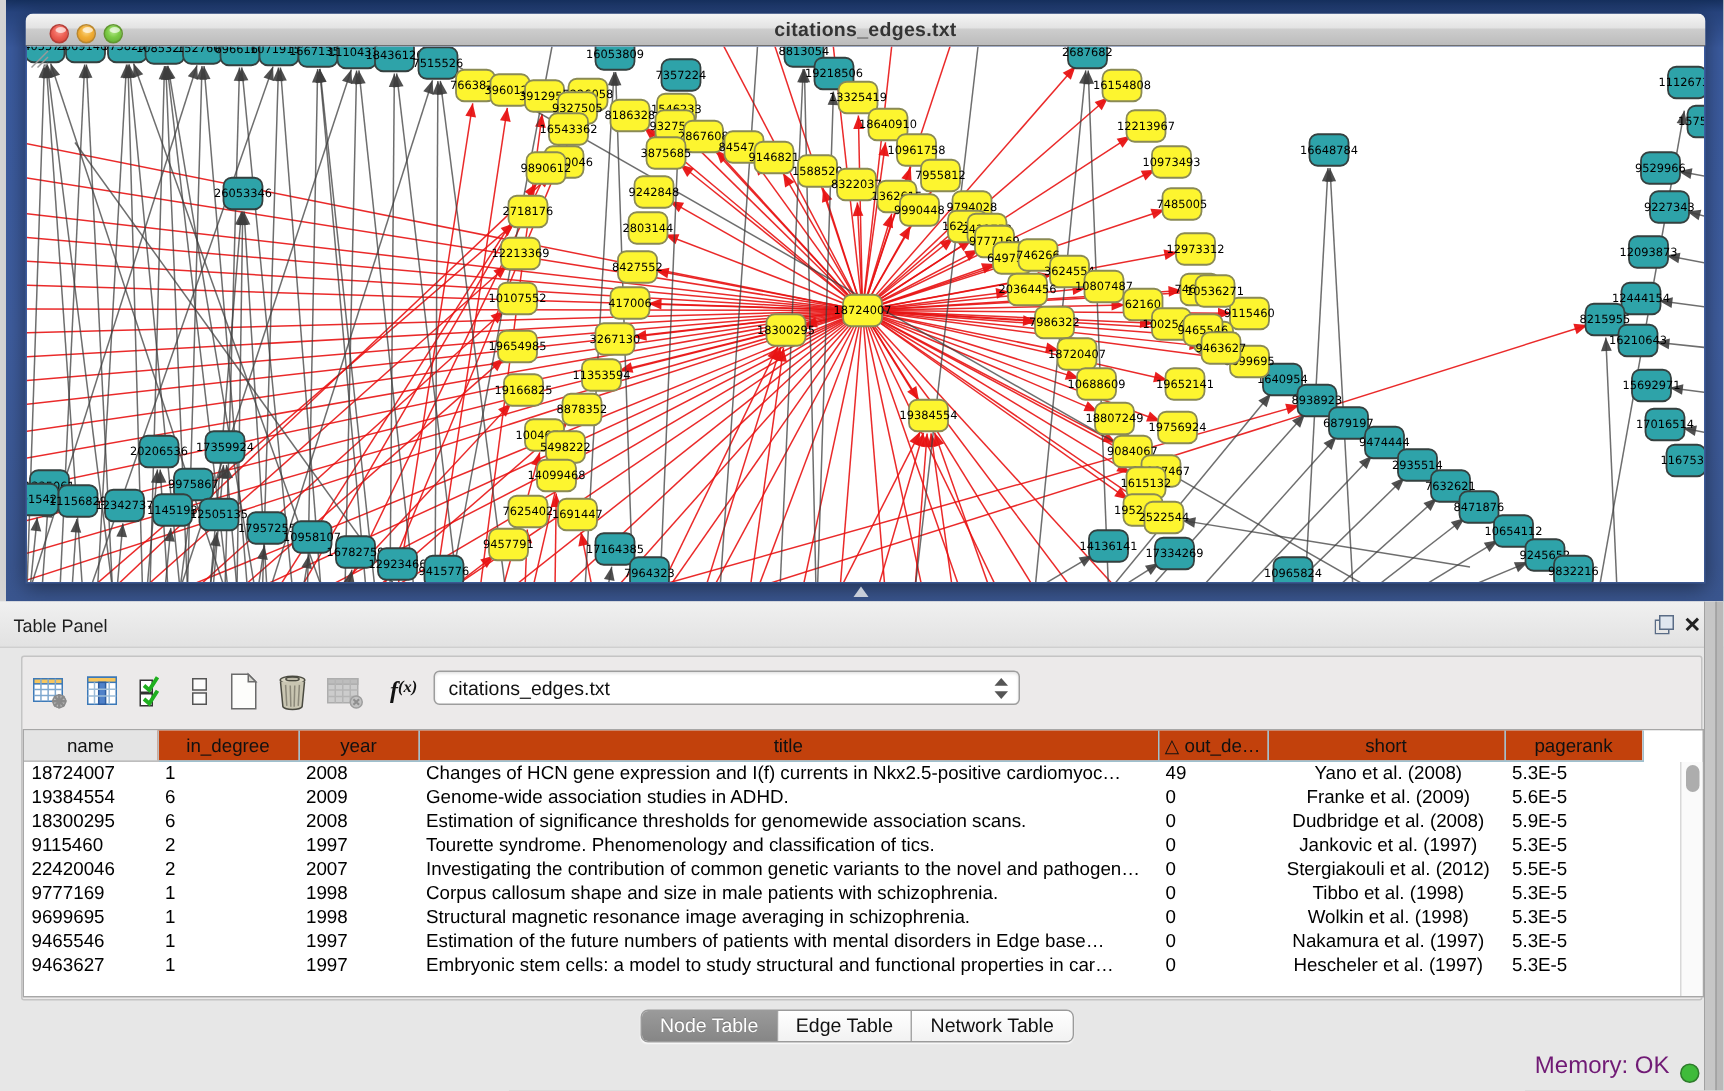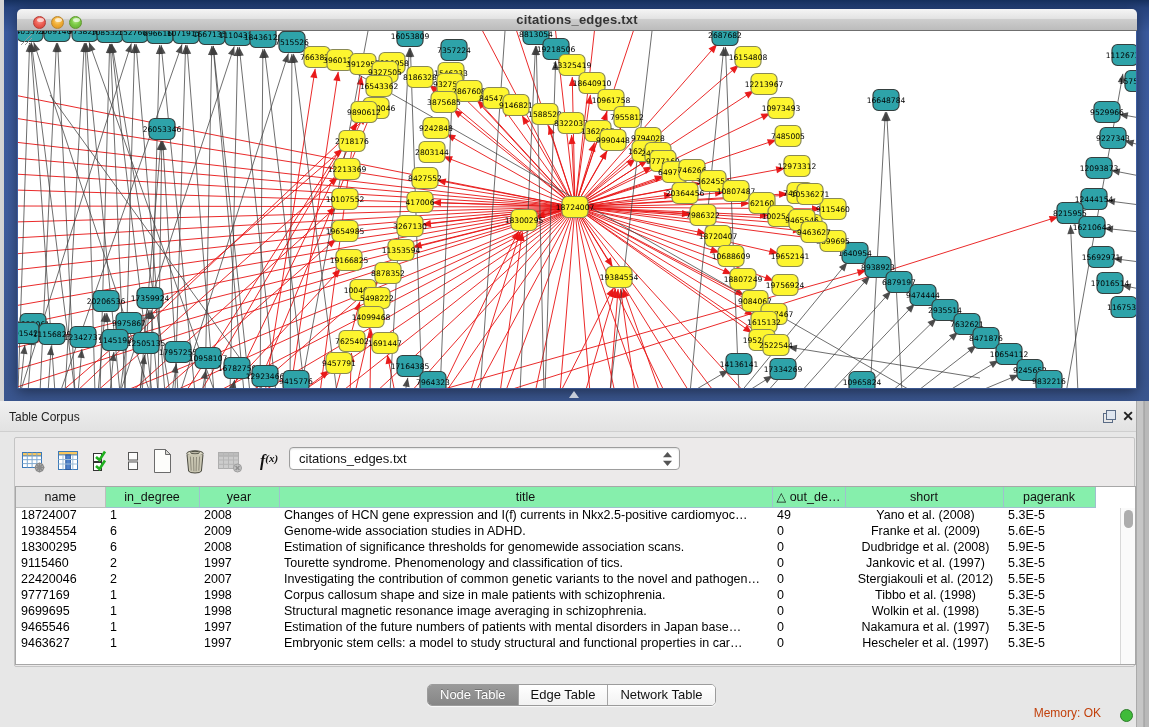--- a/index.html
+++ b/index.html
@@ -55,39 +55,39 @@
            border:1px solid #9d9d9d; border-radius:4px; box-shadow:inset 0 1px 2px rgba(0,0,0,.12);
            font-size:13px; color:#111; line-height:21px; padding-left:9px; }
   .combo-arrows { position:absolute; right:6px; top:3px; }
 
   
   .tablebox { position:absolute; left:0px; top:48px; width:1121px; height:179px; background:#fff;
               border:1px solid #a7a7a7; }
   table.grid { border-collapse:collapse; table-layout:fixed; width:1104px; font-size:12.5px; }
   table.grid th.filler { background:#fff; border:none; }
   table.grid th { height:20px; font-weight:normal; color:#111; text-align:center;
-                  background:#86efac; border:1px solid #9fc0ce; border-top:none; }
+                  background:#c2410c; border:1px solid #9fc0ce; border-top:none; }
   table.grid th:first-child { background:#e4e4e4; border-color:#bdbdbd; border-left:none; }
   table.grid td { height:16px; padding:0 2px 0 5px; color:#000; white-space:nowrap; overflow:hidden; }
   table.grid td.c { text-align:center; }
   .vsb { position:absolute; right:0px; top:21px; width:15px; height:156px; background:#fafafa; border-left:1px solid #d8d8d8; }
   .vsb-thumb { position:absolute; left:3px; top:2px; width:9px; height:18px; border-radius:5px; background:#adadad; }
 
   
-  .tabs { position:absolute; left:427px; top:283px; height:22px; display:flex;
+  .tabs { position:absolute; left:427px; top:272px; height:22px; display:flex;
           border:1px solid #9b9b9b; border-radius:5px; overflow:hidden; background:#fff;
           box-shadow:0 1px 1px rgba(255,255,255,.8), inset 0 1px 2px rgba(0,0,0,.08); }
   .tab { padding:0 12px; font-size:13px; line-height:20px; color:#111; background:linear-gradient(180deg,#ffffff,#f2f2f2);
          border-right:1px solid #a5a5a5; }
   .tab:last-child { border-right:none; }
   .tab.active { background:linear-gradient(180deg,#9a9a9a,#868686); color:#fff;
                 text-shadow:0 -1px 0 rgba(0,0,0,.25); }
 
   
-  .memory { position:absolute; right:48px; bottom:7px; font-size:12px; color:#c2410c; }
+  .memory { position:absolute; right:36px; bottom:7px; font-size:16px; color:#701a75; }
   .memdot { position:absolute; right:16px; bottom:5px; width:13px; height:13px; border-radius:50%;
             background:#3fbb3a; border:1.5px solid #2e7c2b; }
 </style>
 </head>
 <body>
 
 <div class="left-gray"></div>
 <div class="mdi"></div>
 
 <div class="net-window">
@@ -776,21 +776,21 @@
           <line x1="11" y1="14" x2="14" y2="11"></line>
       </g>
     </svg>
   </div>
 </div>
 
 <div class="splitter-arrow"></div>
 
 <div class="panel">
   <div class="panel-titlebar">
-    <span class="panel-title">Table Corpus</span>
+    <span class="panel-title">Table Panel</span>
     <svg class="float-icon" viewBox="0 0 13 13">
       <rect x="0.5" y="3.5" width="9" height="9" fill="none" stroke="#5a6c86"></rect>
       <rect x="3.5" y="0.5" width="9" height="9" fill="#dfe6ef" stroke="#5a6c86"></rect>
     </svg>
     <span class="close-icon">✕</span>
   </div>
 
   <div class="toolbar">
     <div class="tb-icons" id="tb-icons">
         <span class="icon">
@@ -953,21 +953,21 @@
               <td>1998</td>
               <td>Structural magnetic resonance image averaging in schizophrenia.</td>
               <td>0</td>
               <td class="c">Wolkin et al. (1998)</td>
               <td>5.3E-5</td>
             </tr>
             <tr>
               <td>9465546</td>
               <td>1</td>
               <td>1997</td>
-              <td>Estimation of the future numbers of patients with mental disorders in Japan base…</td>
+              <td>Estimation of the future numbers of patients with mental disorders in Edge base…</td>
               <td>0</td>
               <td class="c">Nakamura et al. (1997)</td>
               <td>5.3E-5</td>
             </tr>
             <tr>
               <td>9463627</td>
               <td>1</td>
               <td>1997</td>
               <td>Embryonic stem cells: a model to study structural and functional properties in car…</td>
               <td>0</td>

